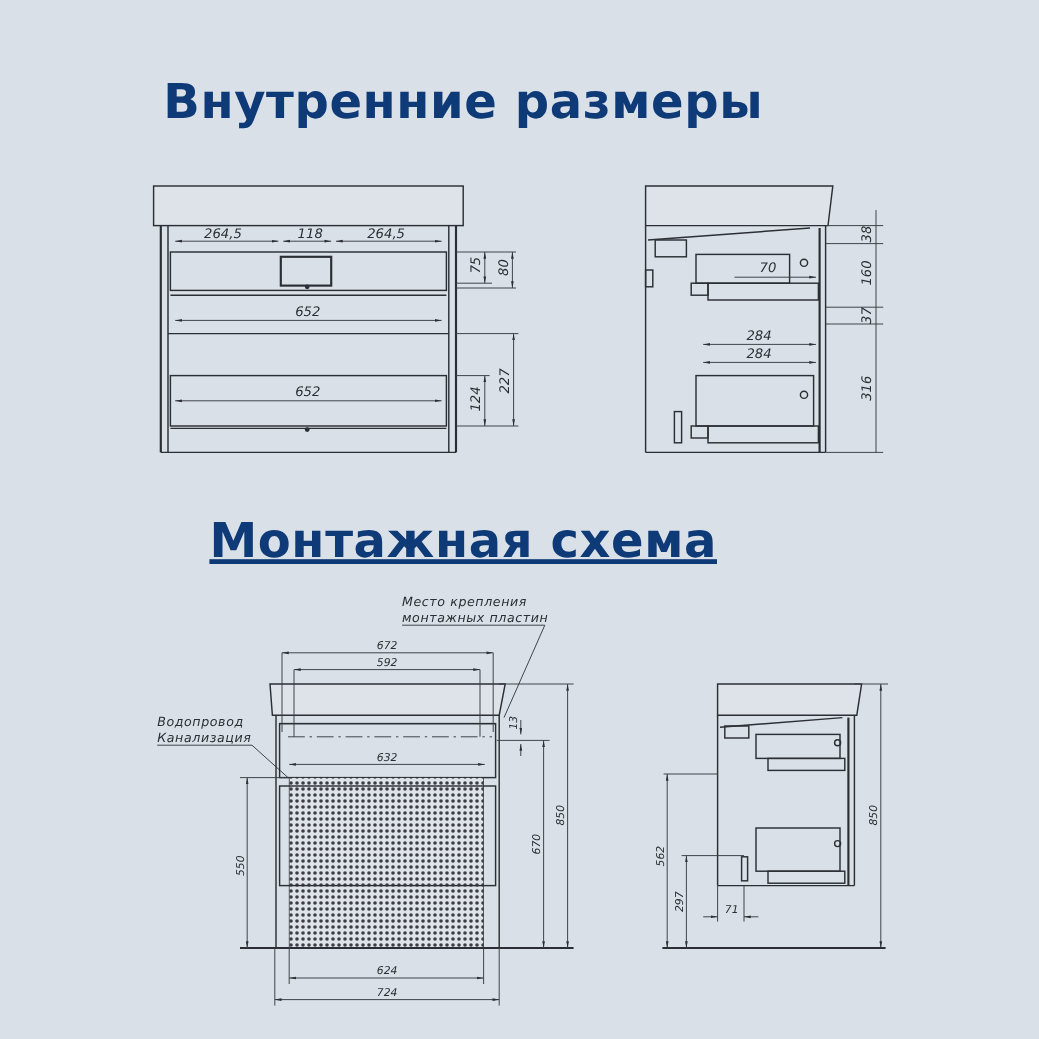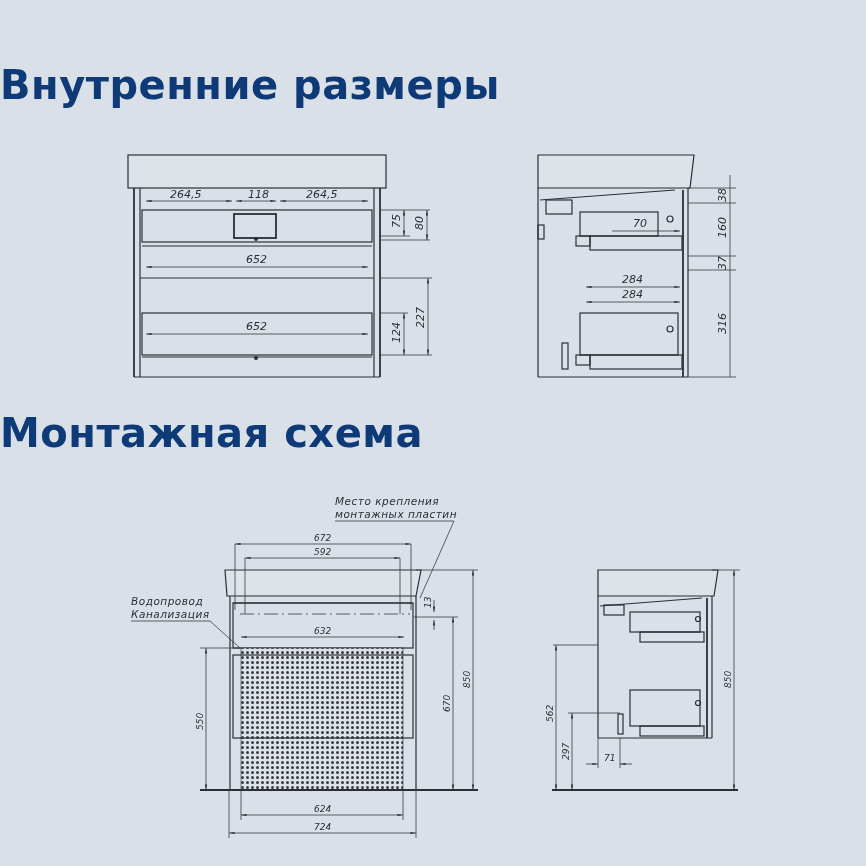--- a/index.html
+++ b/index.html
@@ -1,19 +1,19 @@
 <!DOCTYPE html>
 <html><head>
 <meta charset="utf-8">
 <style>
   html,body{margin:0;padding:0;}
   body{width:866px;height:866px;background:#d9e0e7;position:relative;overflow:hidden;font-family:"DejaVu Sans",sans-serif;}
-  .title{position:absolute;left:0;width:772px;color:#0e3a78;font-family:"DejaVu Sans",sans-serif;font-weight:bold;font-size:40px;letter-spacing:0.5px;}
+  .title{position:absolute;left:0;width:772px;text-align:center;color:#0e3a78;font-family:"DejaVu Sans",sans-serif;font-weight:bold;font-size:40px;letter-spacing:0.5px;}
   #t1{top:62px;}
-  #t2{top:410px;}
+  #t2{top:428px;text-decoration:underline;}
   svg{position:absolute;left:0;top:0;}
   .ln{stroke:#2b2f35;fill:none;stroke-width:1.2;}
   .thk{stroke:#2b2f35;fill:none;stroke-width:1.8;}
   .dim{stroke:#3a3e44;fill:none;stroke-width:0.8;}
   .fillw{fill:#dde3e9;stroke:#2b2f35;stroke-width:1.2;}
   .txt{font-family:"DejaVu Sans",sans-serif;font-style:italic;font-size:11px;fill:#2b2f35;}
   .txts{font-family:"DejaVu Sans",sans-serif;font-style:italic;font-size:9px;fill:#2b2f35;}
   .lbl{font-family:"DejaVu Sans",sans-serif;font-style:italic;font-size:10.5px;fill:#2b2f35;letter-spacing:0.5px;}
 </style>
 </head>

